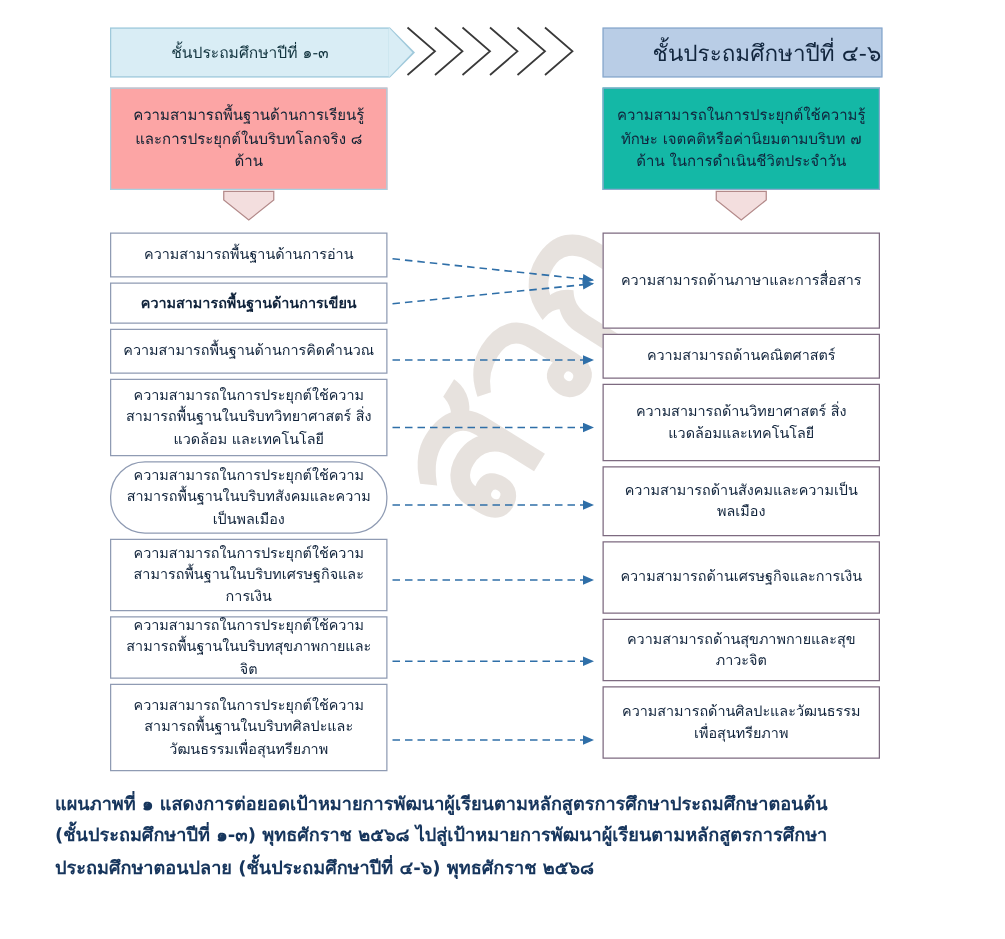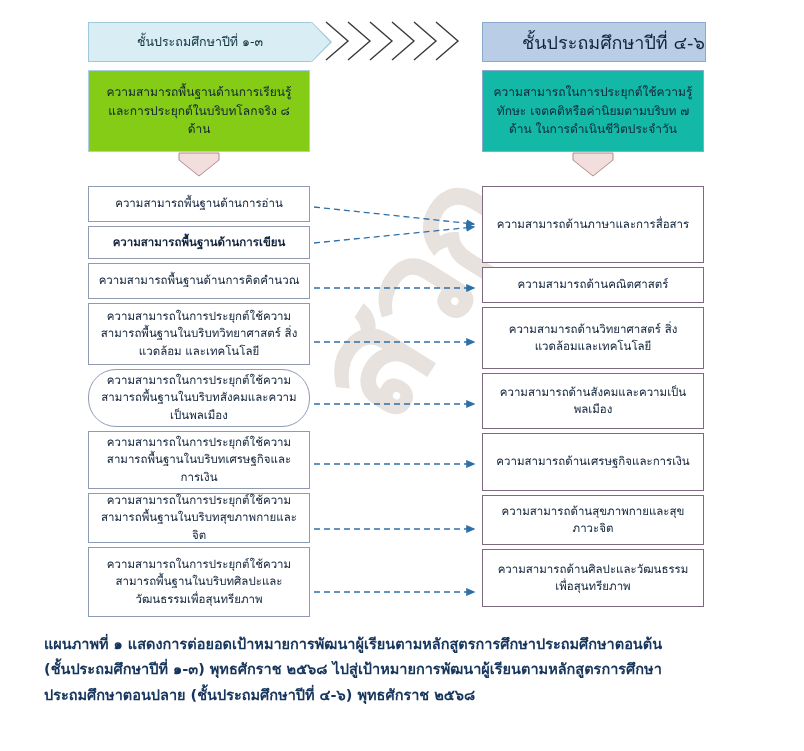--- a/index.html
+++ b/index.html
@@ -108,21 +108,21 @@
     z-index: 2;
   }
 
   
   .desc-left {
     position: absolute;
     left: 88px;
     top: 70px;
     width: 222px;
     height: 82px;
-    background: #84cc16;
+    background: #fca5a5;
     border: 1px solid #a8d0e0;
     display: flex;
     align-items: center;
     justify-content: center;
     padding: 4px 10px;
     box-sizing: border-box;
     text-align: center;
     font-size: 12px;
     line-height: 1.55;
     color: #123;

